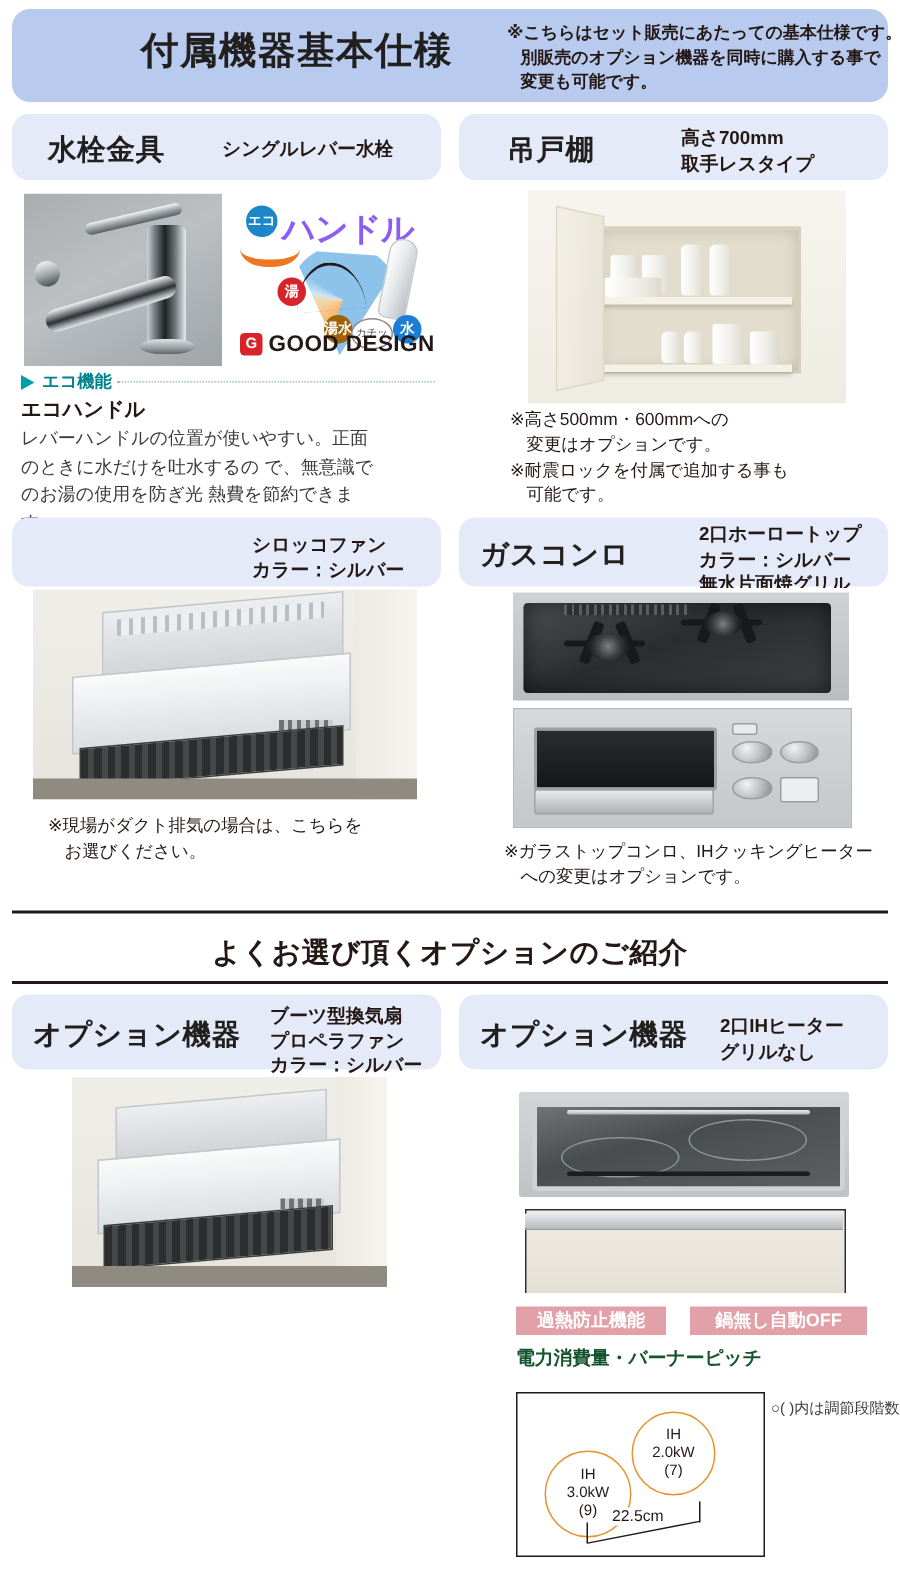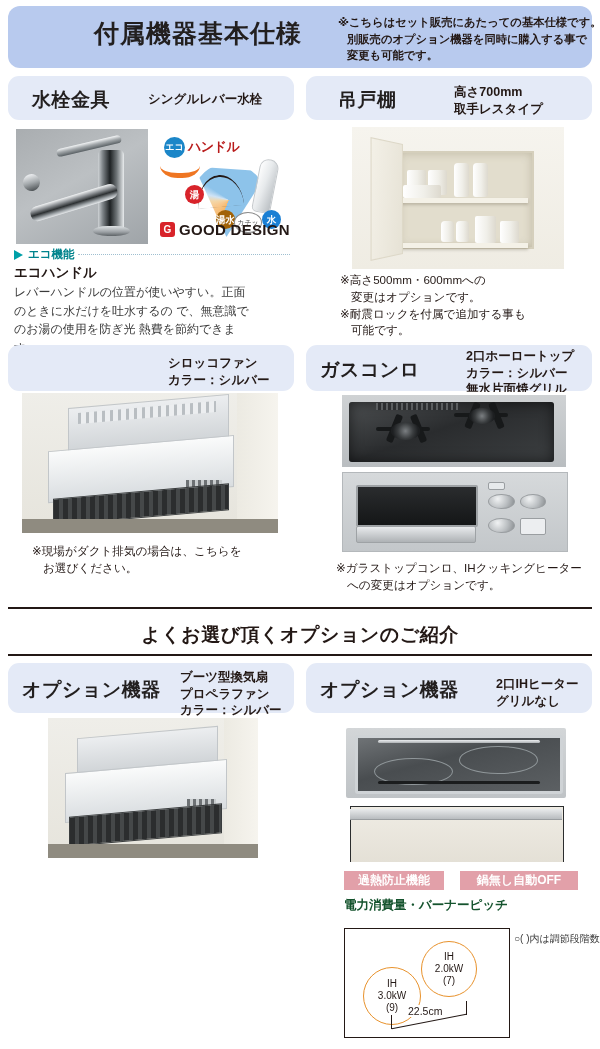--- a/index.html
+++ b/index.html
@@ -145,23 +145,23 @@
   }
 
   
   .ecodiag {
     position: absolute;
     background: #ffffff;
     overflow: hidden;
   }
   .eco-word {
     position: absolute;
-    font-size: 13px;
-    font-weight: bold;
-    color: #b91c1c;
+    font-size: 22px;
+    font-weight: bold;
+    color: #8b5cf6;
     letter-spacing: -0.5px;
     white-space: nowrap;
   }
   .eco-badge {
     position: absolute;
     width: 21px;
     height: 21px;
     border-radius: 50%;
     background: #1b86c8;
     color: #fff;
@@ -769,21 +769,21 @@
       <div class="hood-top" style="left:14%; top:10%; width:66%; height:26%;"></div>
       <div class="hood-body" style="left:8%; top:34%; width:76%; height:34%;"></div>
       <div class="hood-ctrl" style="right:20%; top:58%;"></div>
       <div class="hood-filter" style="left:10%; top:66%; width:72%; height:20%;"></div>
       <div class="hood-floor"></div>
     </div>
   </div>
 
   <div class="pill" style="left:306px; top:663px; width:286px; height:50px;">
     <div class="pill-title" style="left:14px; top:14px;">オプション機器</div>
-    <div class="pill-sub" style="left:190px; top:13px;">
+    <div class="pill-sub" style="left:174px; top:13px;">
       <div>2口IHヒーター</div>
       <div>グリルなし</div>
     </div>
   </div>
 
   <div class="photo" style="left:336px; top:722px; width:240px; height:140px;">
     <div class="ih-bg">
       <div class="ih-counter"></div>
       <div class="ih-glass">
         <div class="ih-bar"></div>

